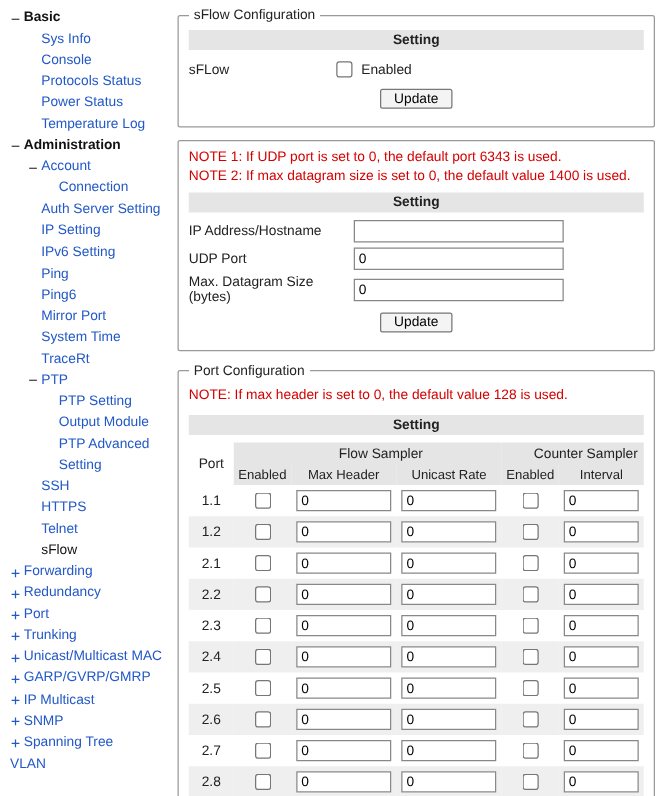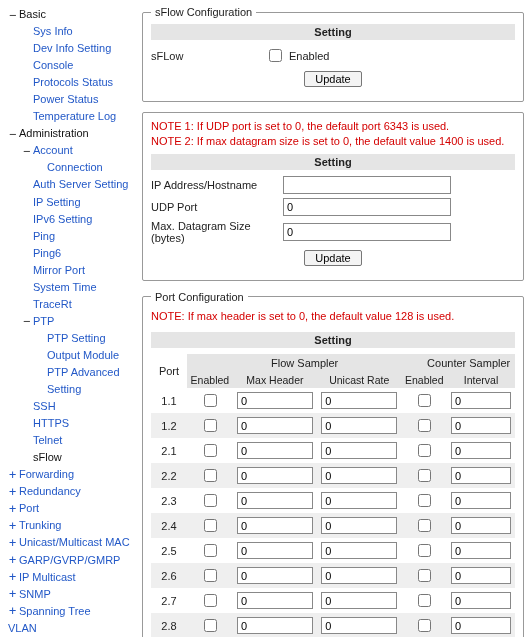--- a/index.html
+++ b/index.html
@@ -34,21 +34,21 @@
     line-height: 12px;
     margin-right: 2px;
     font-family: monospace;
   }
   .nav .toggle.minus { color: #444; }
   .nav .toggle.plus  { color: #2258c7; }
   .nav .label-text {
     color: #2258c7;
   }
   .nav .label-text.bold {
-    font-weight: normal;
+    font-weight: bold;
     color: #111;
   }
   .nav .children {
     padding-left: 14px;
   }
   .nav .leaf {
     padding-left: 11px;
     color: #2258c7;
     cursor: pointer;
   }
@@ -153,23 +153,20 @@
 
   <div class="nav" id="nav">
       <div class="node">
         <div class="label">
           <span class="toggle minus">−</span>
           <span class="label-text bold">Basic</span>
         </div>
         <div class="children">
           <div class="node">
             <div class="leaf">Sys Info</div>
-          </div>
-          <div class="node">
-            <div class="leaf">Dev Info Setting</div>
           </div>
           <div class="node">
             <div class="leaf">Console</div>
           </div>
           <div class="node">
             <div class="leaf">Protocols Status</div>
           </div>
           <div class="node">
             <div class="leaf">Power Status</div>
           </div>

